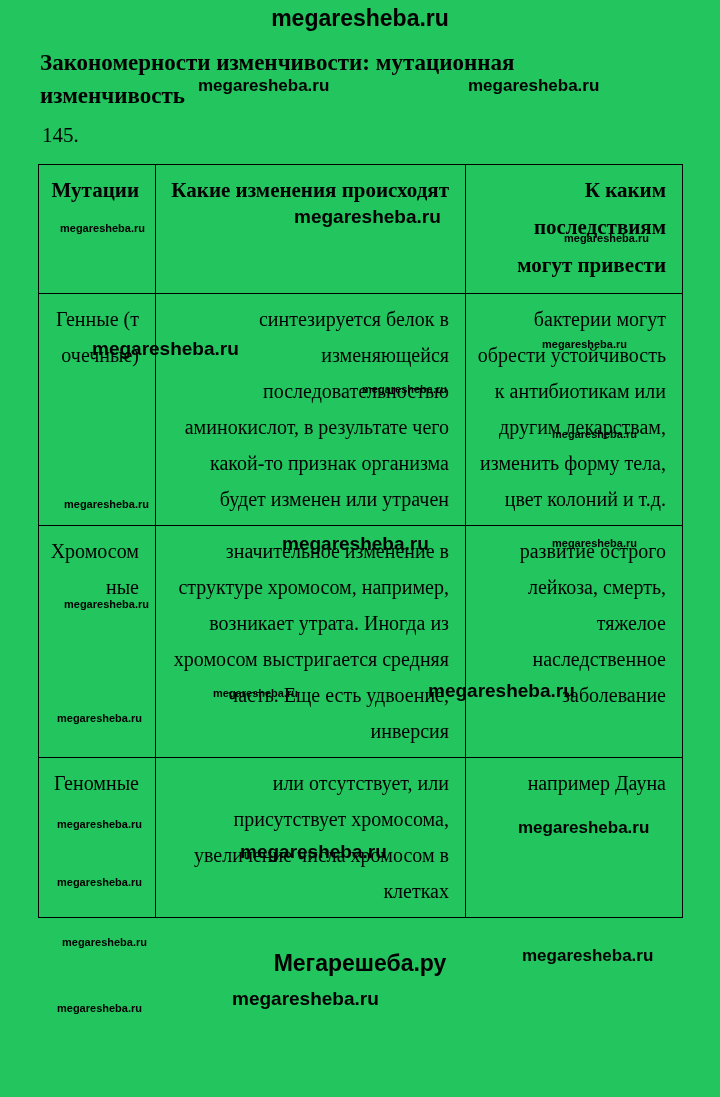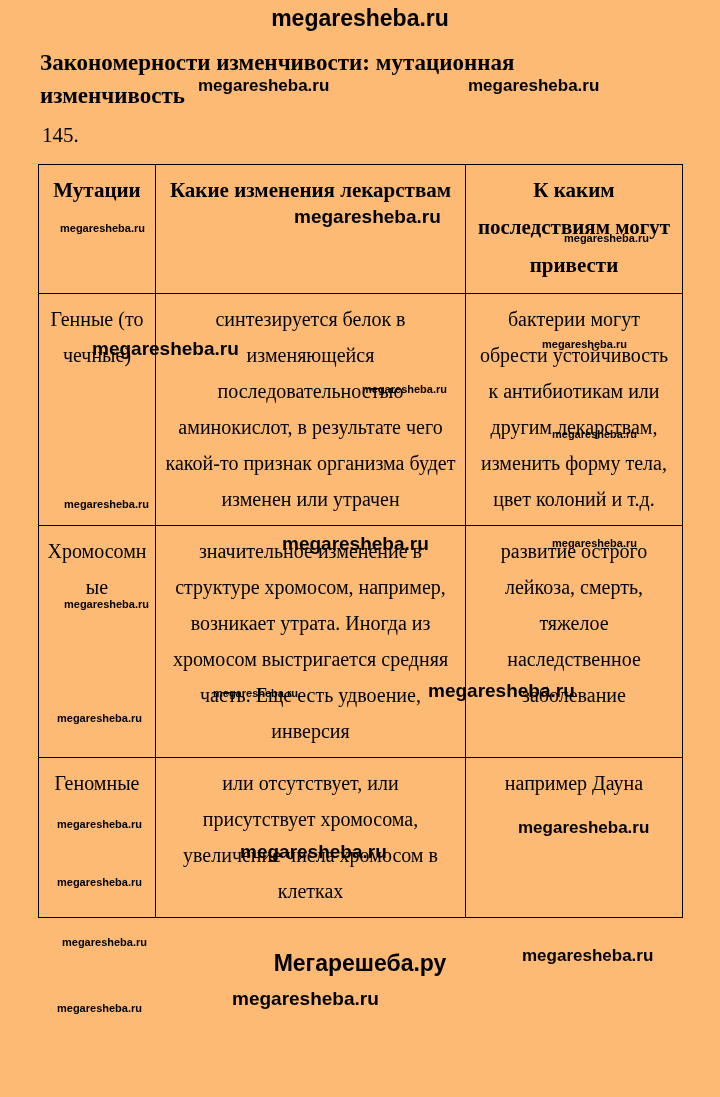--- a/index.html
+++ b/index.html
@@ -4,21 +4,21 @@
 <style>
   html, body {
     margin: 0;
     padding: 0;
     background: #ffffff;
   }
   .page {
     position: relative;
     width: 720px;
     height: 1097px;
-    background: #fdba74;
+    background: #22c55e;
     overflow: hidden;
     font-family: "Liberation Serif", serif;
     color: #000000;
   }
   .site-header {
     text-align: center;
     font-family: "Liberation Sans", sans-serif;
     font-weight: bold;
     font-size: 23px;
     padding-top: 5px;
@@ -36,22 +36,22 @@
   }
   table.main-table {
     border-collapse: collapse;
     margin: 16px 0 0 38px;
     table-layout: fixed;
     width: 644px;
   }
   table.main-table td, table.main-table th {
     border: 1.6px solid #000000;
     vertical-align: top;
-    text-align: center;
-    padding: 7px 8px 8px 8px;
+    text-align: right;
+    padding: 7px 16px 8px 8px;
     font-size: 20px;
     line-height: 1.8;
     font-weight: normal;
   }
   table.main-table th {
     font-weight: bold;
     font-size: 21px;
   }
   .col-type { width: 117px; }
   .col-changes { width: 310px; }
@@ -91,21 +91,21 @@
 
   <table class="main-table">
     <colgroup>
       <col class="col-type">
       <col class="col-changes">
       <col class="col-consequences">
     </colgroup>
     <thead>
       <tr>
         <th class="cell-type">Мутации</th>
-        <th>Какие изменения лекарствам</th>
+        <th>Какие изменения происходят</th>
         <th>К каким последствиям могут привести</th>
       </tr>
     </thead>
     <tbody>
       <tr>
         <td class="cell-type">Генные (точечные)</td>
         <td>синтезируется белок в изменяющейся последовательностью аминокислот, в результате чего какой-то признак организма будет изменен или утрачен</td>
         <td>бактерии могут обрести устойчивость к антибиотикам или другим лекарствам, изменить форму тела, цвет колоний и т.д.</td>
       </tr>
       <tr>

